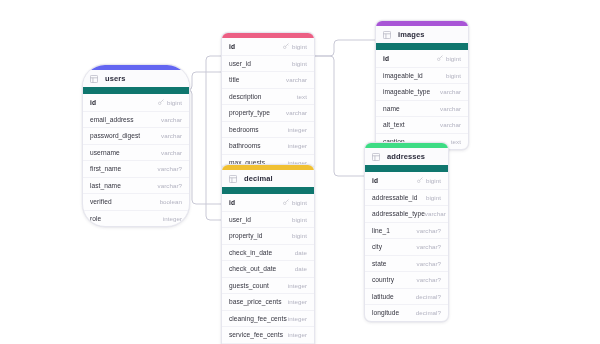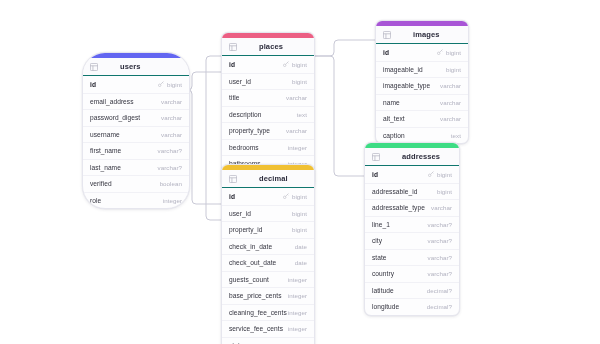--- a/index.html
+++ b/index.html
@@ -43,24 +43,24 @@
   }
 
   .table-accent {
     height: 5px;
     width: 100%;
   }
 
   .table-head {
     display: flex;
     align-items: center;
-    gap: 22px;
+    gap: 7px;
     padding: 4px 7px 4px 7px;
     background: #fbfbfd;
-    border-bottom: 1px solid #0f766e;
+    border-bottom: 7px solid #0f766e;
   }
 
   .tbl-icon {
     width: 8px;
     height: 8px;
     flex: 0 0 auto;
     opacity: 0.55;
   }
 
   .table-title {
@@ -137,21 +137,21 @@
     <path class="edge-path" d="M174,90 L188,90 Q192,90 192,94 L192,200 Q192,204 196,204 L221,204"></path>
 
     <path class="edge-path" d="M221,56 L210,56 Q206,56 206,60 L206,216 Q206,220 210,220 L221,220"></path>
 
     <path class="edge-path" d="M315,56 L330,56 Q334,56 334,52 L334,44 Q334,40 338,40 L375,40"></path>
 
     <path class="edge-path" d="M315,56 L330,56 Q334,56 334,60 L334,172 Q334,176 338,176 L364,176"></path>
   </svg>
 
   <div id="tables-layer">
-      <div class="table-card" style="left: 82px; top: 52px; width: 108px; border-radius: 23px;">
+      <div class="table-card" style="left: 82px; top: 64px; width: 108px; border-radius: 23px;">
     <div class="table-accent" style="background: rgb(99, 102, 241);"></div>
     <div class="table-head">
       <svg class="tbl-icon" viewBox="0 0 12 12">
         <rect x="0.6" y="0.6" width="10.8" height="10.8" rx="1.6" fill="none" stroke="#76768c" stroke-width="1.1"></rect>
         <line x1="0.6" y1="4.2" x2="11.4" y2="4.2" stroke="#76768c" stroke-width="1.1"></line>
         <line x1="4.4" y1="4.2" x2="4.4" y2="11.4" stroke="#76768c" stroke-width="1.1"></line>
       </svg>
       <span class="table-title">users</span>
     </div>
     <div class="rows">
@@ -212,28 +212,20 @@
     <span class="col-name">role</span>
     <span class="col-right">
 
       <span class="col-type">integer</span>
     </span>
   </div>
         </div>
   </div>
       <div class="table-card" style="left: 221px; top: 32px; width: 94px;">
     <div class="table-accent" style="background: rgb(236, 95, 132);"></div>
-    <div class="table-head">
-      <svg class="tbl-icon" viewBox="0 0 12 12">
-        <rect x="0.6" y="0.6" width="10.8" height="10.8" rx="1.6" fill="none" stroke="#76768c" stroke-width="1.1"></rect>
-        <line x1="0.6" y1="4.2" x2="11.4" y2="4.2" stroke="#76768c" stroke-width="1.1"></line>
-        <line x1="4.4" y1="4.2" x2="4.4" y2="11.4" stroke="#76768c" stroke-width="1.1"></line>
-      </svg>
-      <span class="table-title">places</span>
-    </div>
     <div class="rows">
           <div class="row pk">
     <span class="col-name">id</span>
     <span class="col-right">
       <svg class="key-icon" viewBox="0 0 12 12">
         <circle cx="3.4" cy="8.6" r="2.5" fill="none" stroke="#6b6b80" stroke-width="1.2"></circle>
         <line x1="5.2" y1="6.8" x2="11" y2="1" stroke="#6b6b80" stroke-width="1.2"></line>
         <line x1="9" y1="3" x2="10.6" y2="4.6" stroke="#6b6b80" stroke-width="1.2"></line>
       </svg>
       <span class="col-type">bigint</span>
@@ -429,21 +421,21 @@
   </div>
           <div class="row">
     <span class="col-name">caption</span>
     <span class="col-right">
 
       <span class="col-type">text</span>
     </span>
   </div>
         </div>
   </div>
-      <div class="table-card" style="left: 364px; top: 142px; width: 96px;">
+      <div class="table-card" style="left: 364px; top: 142px; width: 85px;">
     <div class="table-accent" style="background: rgb(61, 220, 132);"></div>
     <div class="table-head">
       <svg class="tbl-icon" viewBox="0 0 12 12">
         <rect x="0.6" y="0.6" width="10.8" height="10.8" rx="1.6" fill="none" stroke="#76768c" stroke-width="1.1"></rect>
         <line x1="0.6" y1="4.2" x2="11.4" y2="4.2" stroke="#76768c" stroke-width="1.1"></line>
         <line x1="4.4" y1="4.2" x2="4.4" y2="11.4" stroke="#76768c" stroke-width="1.1"></line>
       </svg>
       <span class="table-title">addresses</span>
     </div>
     <div class="rows">

